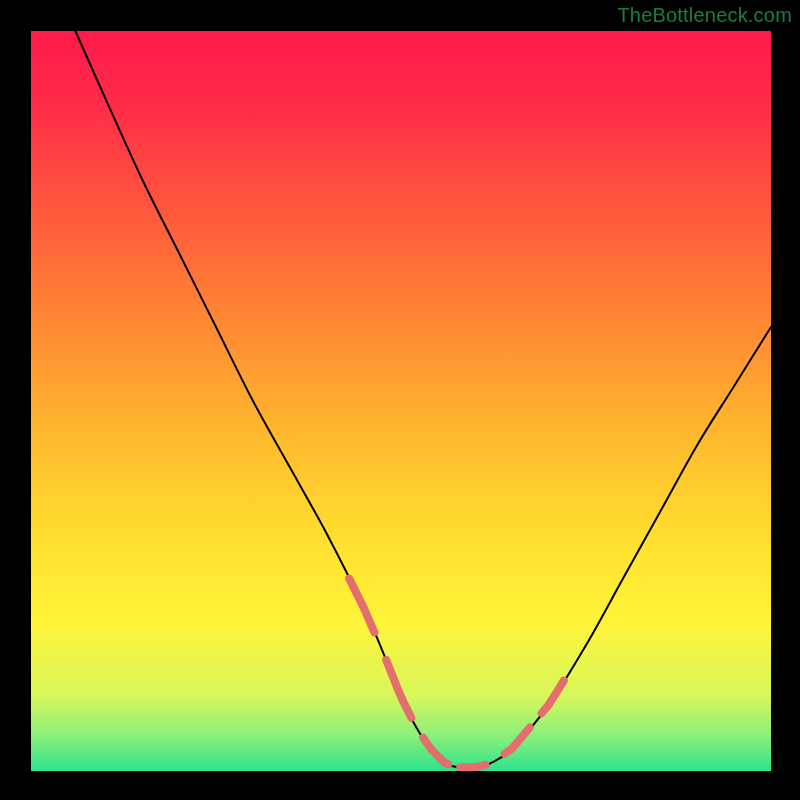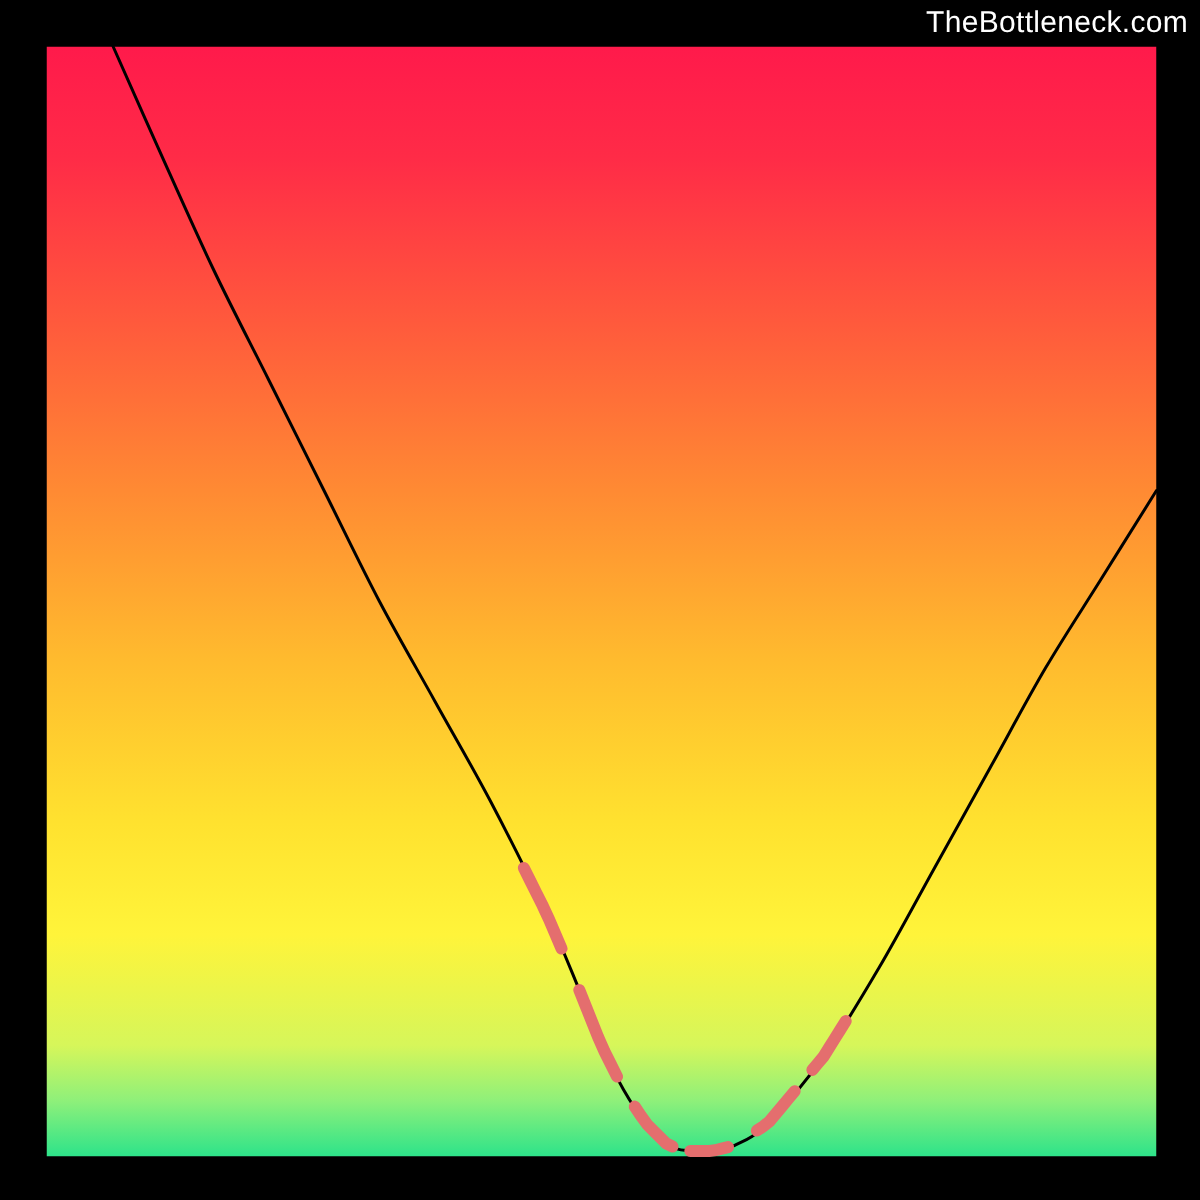--- a/index.html
+++ b/index.html
@@ -25,21 +25,21 @@
   }
   .gradient-fill {
     position: absolute;
     left: 0;
     top: 0;
     width: 100%;
     height: 100%;
   }
   .watermark {
     position: absolute;
-    color: #ffffff;
+    color: #15803d;
     font-size: 20px;
     font-weight: 500;
     letter-spacing: 0.2px;
     right: 8px;
     top: 4px;
   }
   svg.curve-layer {
     position: absolute;
     left: 0;
     top: 0;

